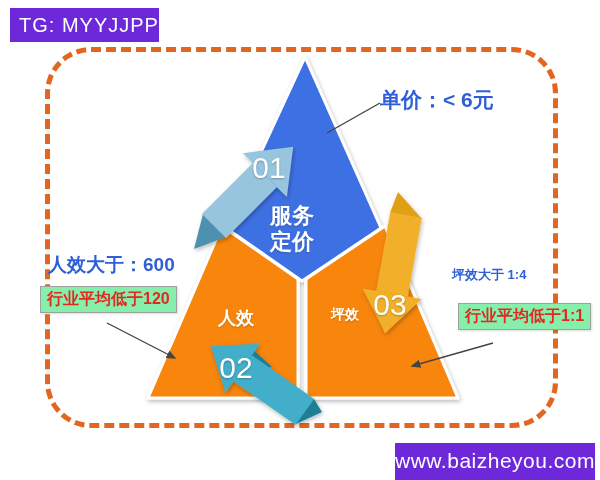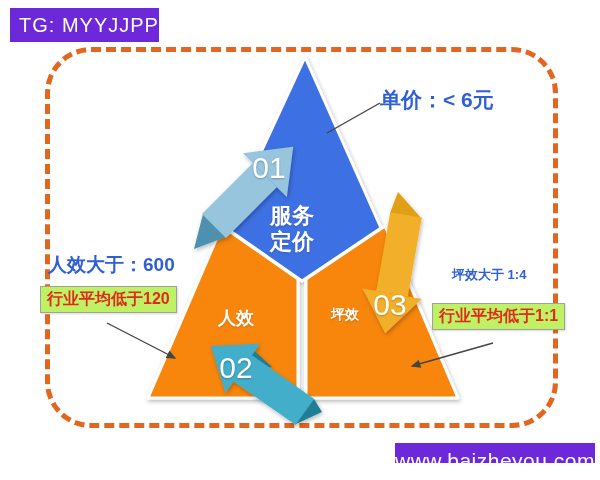--- a/index.html
+++ b/index.html
@@ -2,33 +2,33 @@
 <html><head>
 <meta charset="utf-8">
 <style>
   html,body{margin:0;padding:0;}
   body{width:600px;height:480px;position:relative;background:#fff;overflow:hidden;
        font-family:"Liberation Sans","DejaVu Sans",sans-serif;}
   .abs{position:absolute;}
   .banner{background:#6d28d9;color:#fff;}
   .banner-tl{left:10px;top:8px;width:140px;height:34px;line-height:34px;
              padding-left:9px;font-size:20px;letter-spacing:1px;}
-  .banner-br{left:395px;top:443px;width:200px;height:20px;line-height:35px;
+  .banner-br{left:395px;top:443px;width:200px;height:37px;line-height:35px;
              text-align:center;font-size:21px;letter-spacing:.5px;}
   .dashed-frame{left:45px;top:47px;width:513px;height:381px;box-sizing:border-box;
                 border:5px dashed #e2661f;border-radius:46px;}
   svg.diagram{left:0;top:0;}
   .callout-blue{color:#2e5ed8;font-weight:bold;white-space:nowrap;}
   .callout-price{left:380px;top:86px;font-size:21px;}
   .callout-left{left:48px;top:252px;font-size:19px;}
   .callout-right{left:452px;top:266px;font-size:13px;}
-  .red-box{background:#bef264;border:1px solid #a0a0a0;color:#e02a20;font-weight:bold;
+  .red-box{background:#86efac;border:1px solid #a0a0a0;color:#e02a20;font-weight:bold;
            font-size:16px;padding:2px 6px;white-space:nowrap;box-shadow:1px 1px 2px rgba(0,0,0,.15);}
   .red-box-left{left:40px;top:286px;}
-  .red-box-right{left:432px;top:303px;}
+  .red-box-right{left:458px;top:303px;}
   .tri-label{color:#fff;font-weight:bold;text-align:center;
              text-shadow:0 1px 2px rgba(0,0,0,.2);}
   .label-top{left:252px;top:203px;width:80px;font-size:22px;line-height:26px;}
   .label-left{left:206px;top:306px;width:60px;font-size:18px;}
   .label-right{left:315px;top:306px;width:60px;font-size:14px;}
   .step-num{color:#fff;width:54px;text-align:center;font-size:30px;font-weight:400;
             text-shadow:0 1px 2px rgba(0,0,0,.25);}
   .step-1{left:242px;top:151px;}
   .step-2{left:209px;top:351px;}
   .step-3{left:363px;top:288px;}

